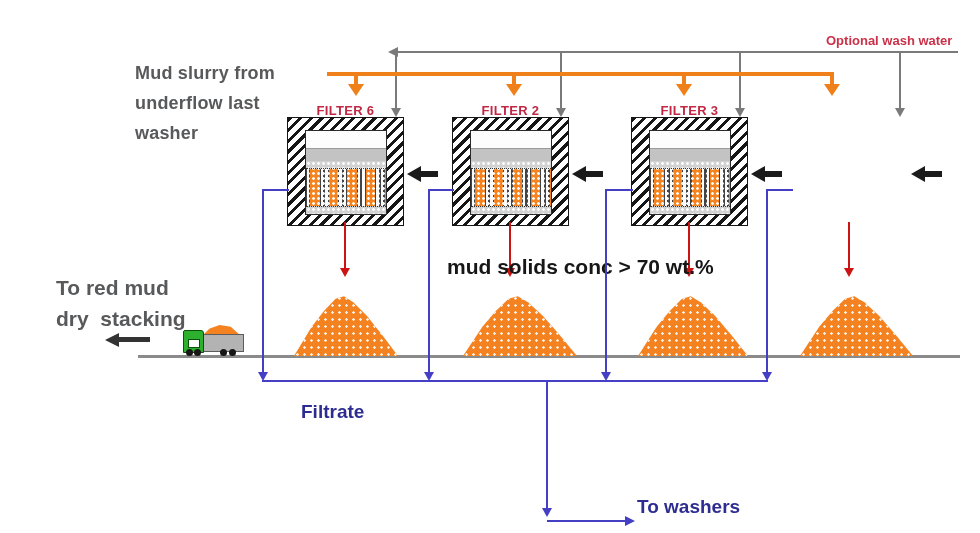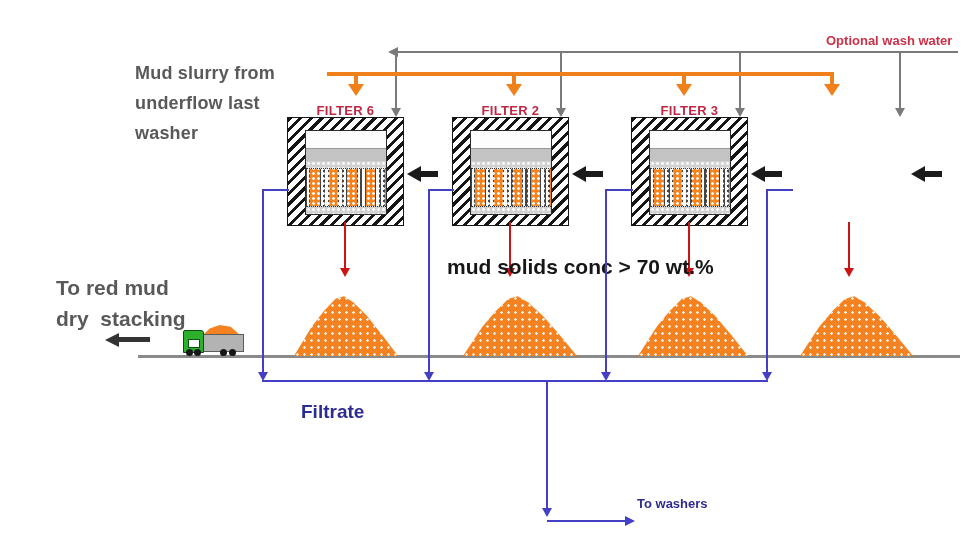--- a/index.html
+++ b/index.html
@@ -178,15 +178,15 @@
   <div class="ln" style="left:766px;top:189px;width:2px;height:184px;background:var(--blue);"></div>
   <div class="tri down-blue" style="left:762px;top:372px;"></div>
 
   <div class="ln" style="left:262px;top:380px;width:506px;height:2px;background:var(--blue);"></div>
   <div class="ln" style="left:546px;top:380px;width:2px;height:128px;background:var(--blue);"></div>
   <div class="tri down-blue" style="left:542px;top:508px;"></div>
   <div class="ln" style="left:547px;top:520px;width:78px;height:2px;background:var(--blue);"></div>
   <div class="tri right-blue" style="left:625px;top:516px;"></div>
 
   <div class="txt" style="left:301px;top:401px;font-size:19px;color:var(--navy);">Filtrate</div>
-  <div class="txt" style="left:637px;top:496px;font-size:13px;color:var(--navy);text-align:right;">To washers</div>
+  <div class="txt" style="left:637px;top:496px;font-size:19px;color:var(--navy);text-align:right;">To washers</div>
 
 </div>
 
 </body></html>

